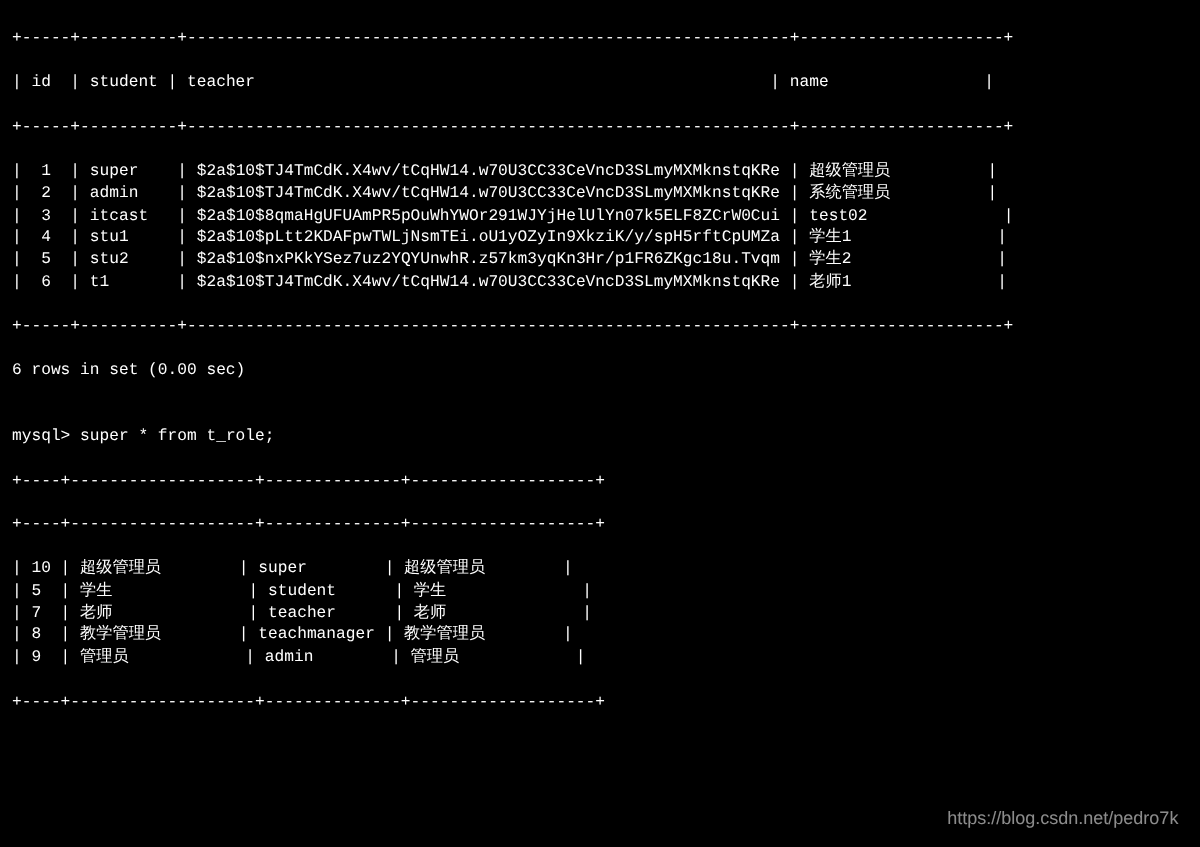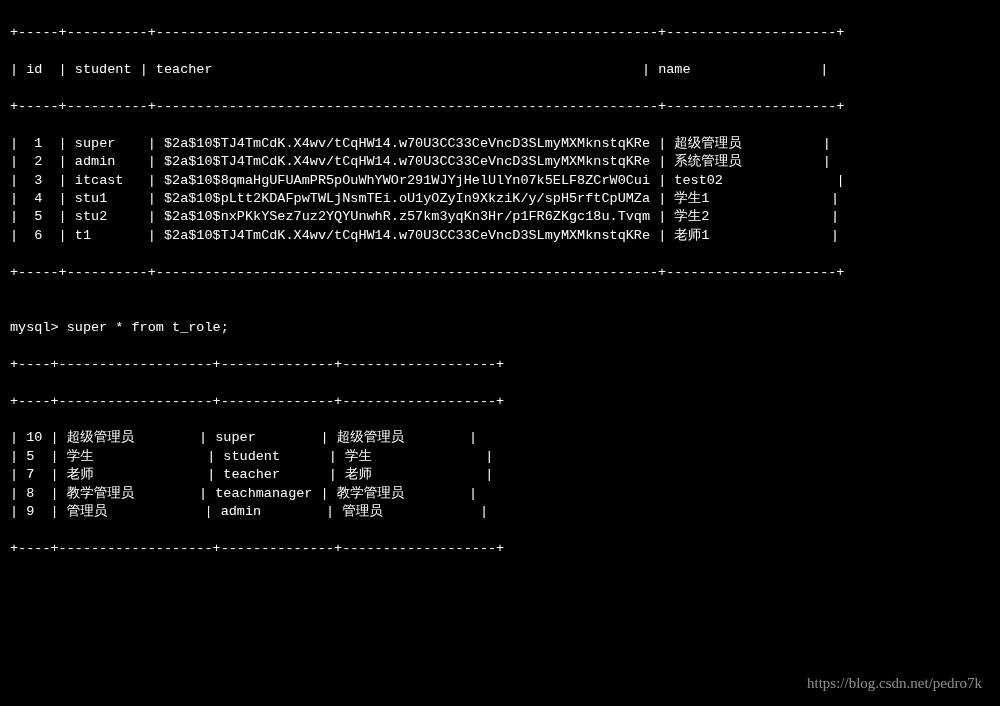--- a/index.html
+++ b/index.html
@@ -16,35 +16,36 @@
   }
   .terminal {
     padding: 6px 10px 0 10px;
     white-space: pre;
   }
   .watermark {
     position: absolute;
     right: 18px;
     bottom: 14px;
     color: rgba(255,255,255,0.55);
-    font-family: Liberation Serif, serif;
+    font-family: Liberation Sans, sans-serif;
     font-size: 15px;
     white-space: nowrap;
   }
   span { white-space: pre; }
 </style>
 </head>
 <body>
 
 <div class="terminal">
 <div>+-----+----------+--------------------------------------------------------------+---------------------+</div>
 <div><span>| </span><span>id</span><span>  | </span><span>student</span><span> | </span><span>teacher</span><span>                                                     | </span><span>name</span><span>                |</span></div>
 <div>+-----+----------+--------------------------------------------------------------+---------------------+</div>
 <div id="q1rows"><div><span>| </span><span> </span><span>1</span><span>  | </span><span>super   </span><span> | </span><span>$2a$10$TJ4TmCdK.X4wv/tCqHW14.w70U3CC33CeVncD3SLmyMXMknstqKRe</span><span> | </span><span>超级管理员</span><span>          |</span></div><div><span>| </span><span> </span><span>2</span><span>  | </span><span>admin   </span><span> | </span><span>$2a$10$TJ4TmCdK.X4wv/tCqHW14.w70U3CC33CeVncD3SLmyMXMknstqKRe</span><span> | </span><span>系统管理员</span><span>          |</span></div><div><span>| </span><span> </span><span>3</span><span>  | </span><span>itcast  </span><span> | </span><span>$2a$10$8qmaHgUFUAmPR5pOuWhYWOr291WJYjHelUlYn07k5ELF8ZCrW0Cui</span><span> | </span><span>test02</span><span>              |</span></div><div><span>| </span><span> </span><span>4</span><span>  | </span><span>stu1    </span><span> | </span><span>$2a$10$pLtt2KDAFpwTWLjNsmTEi.oU1yOZyIn9XkziK/y/spH5rftCpUMZa</span><span> | </span><span>学生1</span><span>               |</span></div><div><span>| </span><span> </span><span>5</span><span>  | </span><span>stu2    </span><span> | </span><span>$2a$10$nxPKkYSez7uz2YQYUnwhR.z57km3yqKn3Hr/p1FR6ZKgc18u.Tvqm</span><span> | </span><span>学生2</span><span>               |</span></div><div><span>| </span><span> </span><span>6</span><span>  | </span><span>t1      </span><span> | </span><span>$2a$10$TJ4TmCdK.X4wv/tCqHW14.w70U3CC33CeVncD3SLmyMXMknstqKRe</span><span> | </span><span>老师1</span><span>               |</span></div></div>
 <div>+-----+----------+--------------------------------------------------------------+---------------------+</div>
+<div>6 rows in set (0.00 sec)</div>
 <div></div>
 <div><span>mysql&gt;</span><span> super * from t_role;</span></div>
 <div>+----+-------------------+--------------+-------------------+</div>
 <div>+----+-------------------+--------------+-------------------+</div>
 <div id="q2rows"><div><span>| </span><span>10</span><span> | </span><span>超级管理员</span><span>        | </span><span>super       </span><span> | </span><span>超级管理员</span><span>        |</span></div><div><span>| </span><span>5 </span><span> | </span><span>学生</span><span>              | </span><span>student     </span><span> | </span><span>学生</span><span>              |</span></div><div><span>| </span><span>7 </span><span> | </span><span>老师</span><span>              | </span><span>teacher     </span><span> | </span><span>老师</span><span>              |</span></div><div><span>| </span><span>8 </span><span> | </span><span>教学管理员</span><span>        | </span><span>teachmanager</span><span> | </span><span>教学管理员</span><span>        |</span></div><div><span>| </span><span>9 </span><span> | </span><span>管理员</span><span>            | </span><span>admin       </span><span> | </span><span>管理员</span><span>            |</span></div></div>
 <div>+----+-------------------+--------------+-------------------+</div>
 <div></div>
 
 
 

